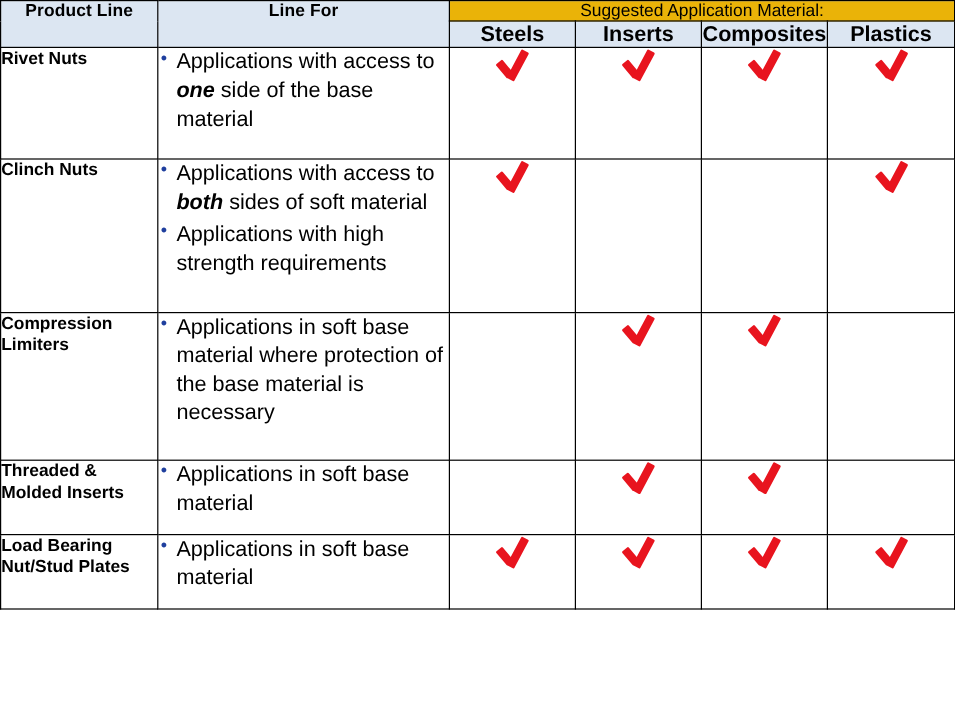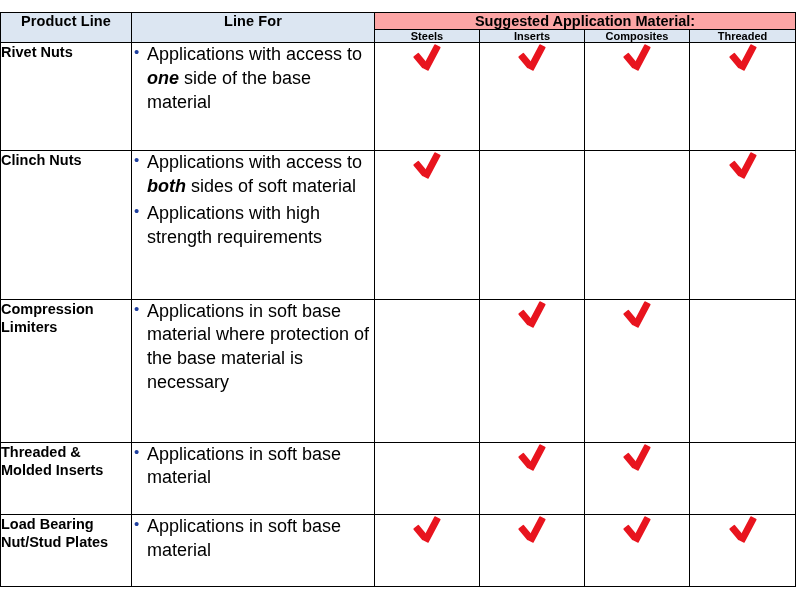--- a/index.html
+++ b/index.html
@@ -16,51 +16,50 @@
   }
   #sheet {
     width: 796px;
     height: 600px;
     position: relative;
     box-sizing: border-box;
   }
   table.matrix {
     border-collapse: collapse;
     width: 796px;
-    height: 575px;
+    height: 508px;
     table-layout: fixed;
-    margin-top: 12px;
   }
   table.matrix th,
   table.matrix td {
     border: 1px solid #000000;
     vertical-align: top;
     padding: 0;
   }
   
   .hdr {
     background: #dce6f2;
     text-align: center;
     vertical-align: middle;
     font-weight: bold;
     font-size: 14.5px;
     letter-spacing: 0.1px;
   }
   .hdr-span {
-    background: #fca5a5;
+    background: #eab308;
     text-align: center;
     vertical-align: middle;
-    font-weight: bold;
+    font-weight: normal;
     font-size: 14.5px;
   }
   .hdr-sub {
     background: #dce6f2;
     vertical-align: middle;
     font-weight: bold;
-    font-size: 11px;
+    font-size: 18px;
   }
   
   col.c-product { width: 131px; }
   col.c-ideal   { width: 243px; }
   col.c-mat     { width: 105px; }
   col.c-mat-last{ width: 106px; }
 
   
   .product {
     font-weight: bold;
@@ -151,21 +150,21 @@
     <thead>
       <tr>
         <th class="hdr" rowspan="2">Product Line</th>
         <th class="hdr" rowspan="2">Line For</th>
         <th class="hdr-span" colspan="4">Suggested Application Material:</th>
       </tr>
       <tr>
         <th class="hdr-sub">Steels</th>
         <th class="hdr-sub">Inserts</th>
         <th class="hdr-sub">Composites</th>
-        <th class="hdr-sub">Threaded</th>
+        <th class="hdr-sub">Plastics</th>
       </tr>
     </thead>
     <tbody id="matrix-body">
         <tr>
           <td class="product">Rivet Nuts</td>
           <td class="ideal">
             <ul class="bullets">
               <li><span>Applications with access to </span><span class="emph">one</span><span> side of the base material</span></li>
             </ul>
           </td>

